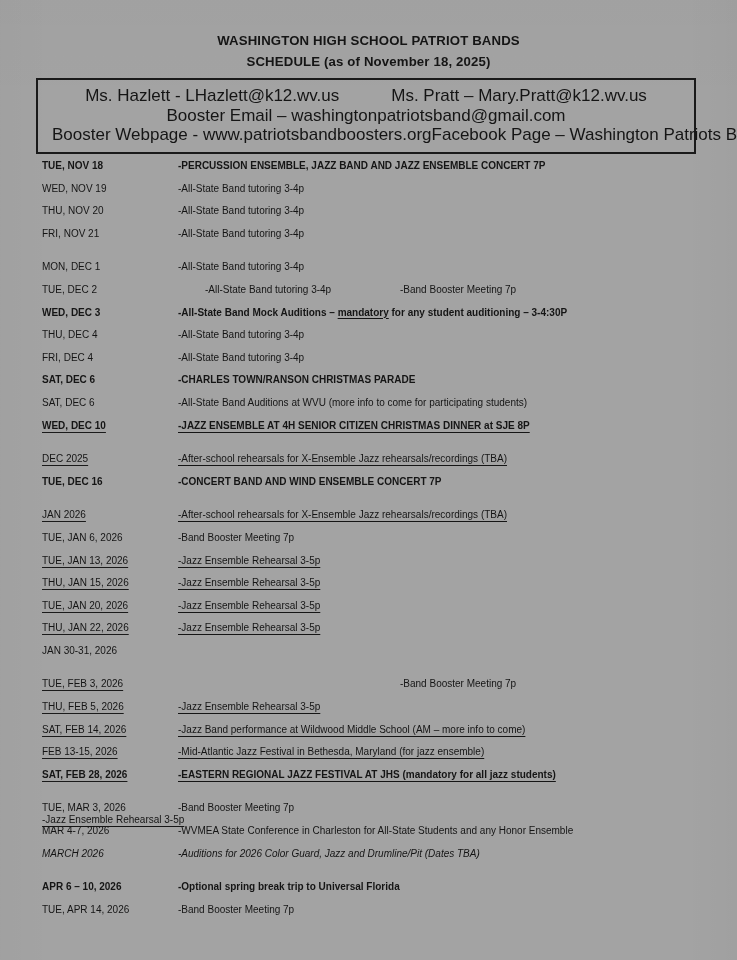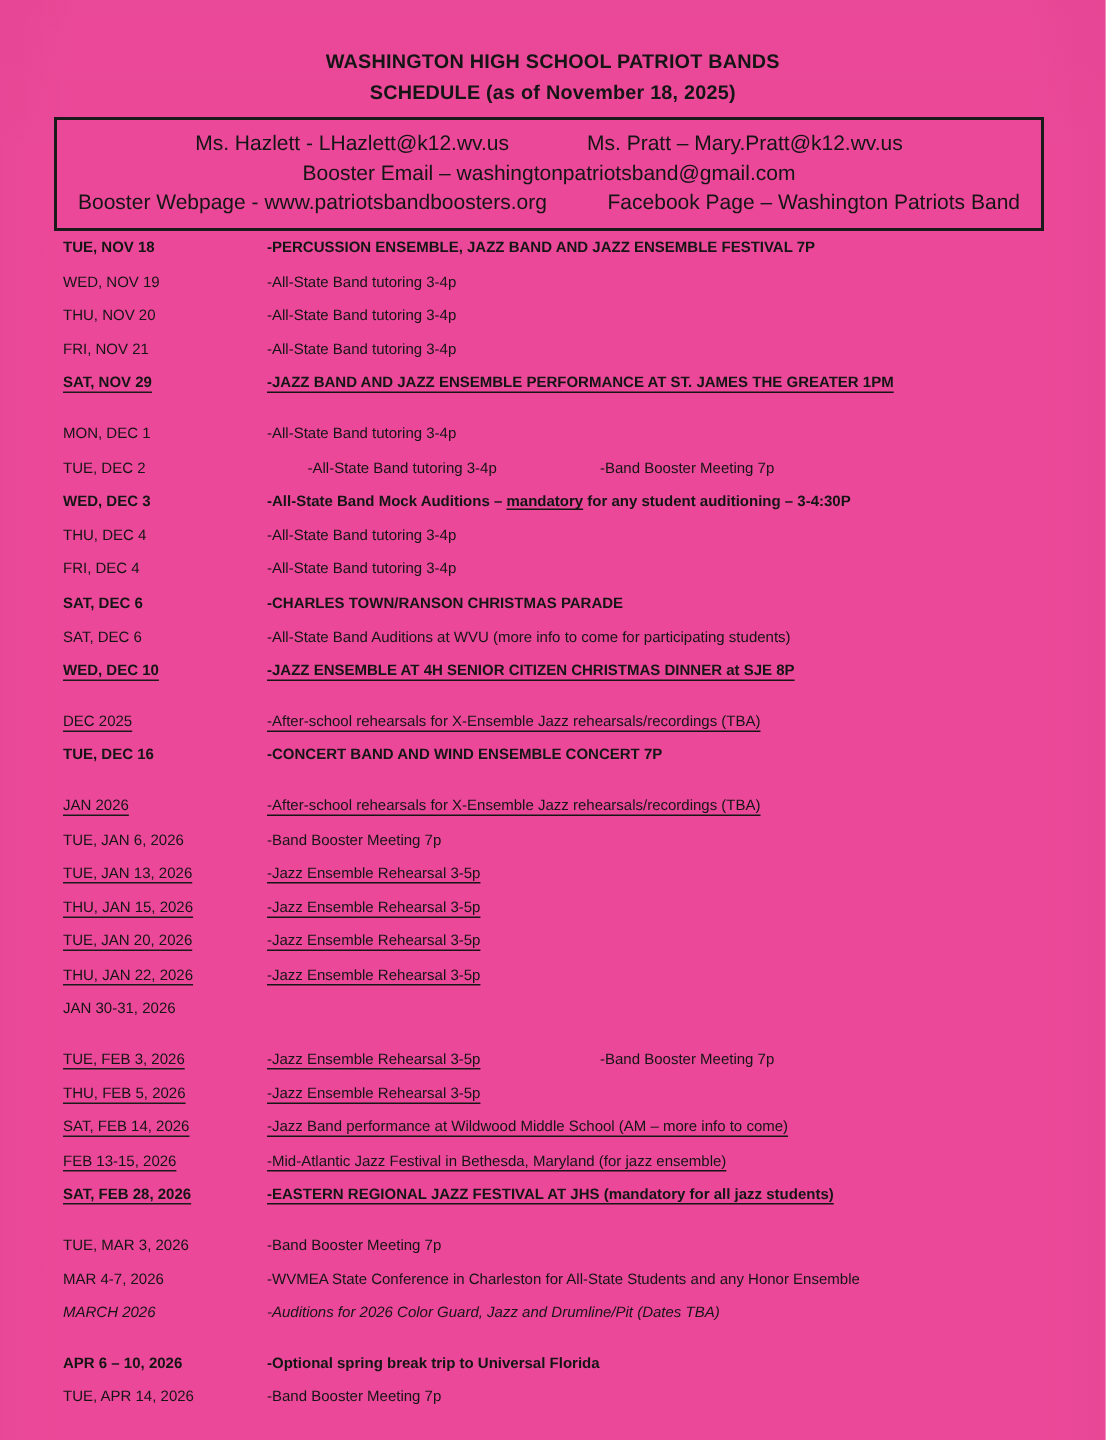--- a/index.html
+++ b/index.html
@@ -12,21 +12,21 @@
     height: 960px;
     font-family: "Liberation Sans", sans-serif;
     color: #151515;
     position: relative;
     overflow: hidden;
   }
   
   .page {
     position: absolute;
     inset: 0;
-    background: #ec4899;
+    background: #a3a3a3;
   }
   .ghost {
     position: absolute;
     inset: 0;
     pointer-events: none;
     background:
       linear-gradient(180deg, rgba(0,0,0,0.012) 0%, rgba(0,0,0,0) 12%),
       linear-gradient(90deg, rgba(0,0,0,0.015) 0%, rgba(0,0,0,0) 7%, rgba(0,0,0,0) 93%, rgba(0,0,0,0.02) 100%);
   }
 
@@ -50,21 +50,21 @@
     left: 36px;
     width: 660px;
     border: 2.5px solid #1a1a1a;
     padding: 6px 10px 7px 10px;
     box-sizing: border-box;
   }
   .contact-row {
     display: flex;
     justify-content: center;
     line-height: 19.5px;
-    font-size: 14px;
+    font-size: 17px;
     white-space: nowrap;
   }
   .contact-row.r1 { justify-content: center; gap: 52px; }
   .contact-row.r2 { justify-content: center; }
   .contact-row.r3 { justify-content: space-between; padding: 0 4px; }
 
   .schedule {
     position: absolute;
     top: 160px;
     left: 0;
@@ -130,37 +130,33 @@
     </div>
     <div class="contact-row r3">
       <span>Booster Webpage - www.patriotsbandboosters.org</span>
       <span>Facebook Page – Washington Patriots Band</span>
     </div>
   </div>
 
   <div class="schedule" id="schedule-list">
       <div class="row">
         <span class="col-date bold">TUE, NOV 18</span>
-        <span class="col-desc bold">-PERCUSSION ENSEMBLE, JAZZ BAND AND JAZZ ENSEMBLE FESTIVAL 7P</span>
+        <span class="col-desc bold">-PERCUSSION ENSEMBLE, JAZZ BAND AND JAZZ ENSEMBLE CONCERT 7P</span>
       </div>
       <div class="row">
         <span class="col-date">WED, NOV 19</span>
         <span class="col-desc">-All-State Band tutoring 3-4p</span>
       </div>
       <div class="row">
         <span class="col-date">THU, NOV 20</span>
         <span class="col-desc">-All-State Band tutoring 3-4p</span>
       </div>
       <div class="row">
         <span class="col-date">FRI, NOV 21</span>
         <span class="col-desc">-All-State Band tutoring 3-4p</span>
-      </div>
-      <div class="row span-ul">
-        <span class="col-date bold">SAT, NOV 29</span>
-        <span class="col-desc bold">-JAZZ BAND AND JAZZ ENSEMBLE PERFORMANCE AT ST. JAMES THE GREATER 1PM</span>
       </div>
       <div class="row gap"></div>
       <div class="row">
         <span class="col-date">MON, DEC 1</span>
         <span class="col-desc">-All-State Band tutoring 3-4p</span>
       </div>
       <div class="row" style="position: relative; gap: 27px;">
         <span class="col-date">TUE, DEC 2</span>
         <span class="col-desc">-All-State Band tutoring 3-4p</span>
         <span class="third-col">-Band Booster Meeting 7p</span>
@@ -220,21 +216,21 @@
         <span class="col-desc">-Jazz Ensemble Rehearsal 3-5p</span>
       </div>
       <div class="row span-ul">
         <span class="col-date">THU, JAN 22, 2026</span>
         <span class="col-desc">-Jazz Ensemble Rehearsal 3-5p</span>
       </div>
       <div class="row">
         <span class="col-date">JAN 30-31, 2026</span>
       </div>
       <div class="row gap"></div>
-      <div class="row span-ul" style="position: relative;">
+      <div class="row span-ul" style="position: relative; flex-direction: column;">
         <span class="col-date">TUE, FEB 3, 2026</span>
         <span class="col-desc">-Jazz Ensemble Rehearsal 3-5p</span>
         <span class="third-col">-Band Booster Meeting 7p</span>
       </div>
       <div class="row span-ul">
         <span class="col-date">THU, FEB 5, 2026</span>
         <span class="col-desc">-Jazz Ensemble Rehearsal 3-5p</span>
       </div>
       <div class="row span-ul">
         <span class="col-date">SAT, FEB 14, 2026</span>

